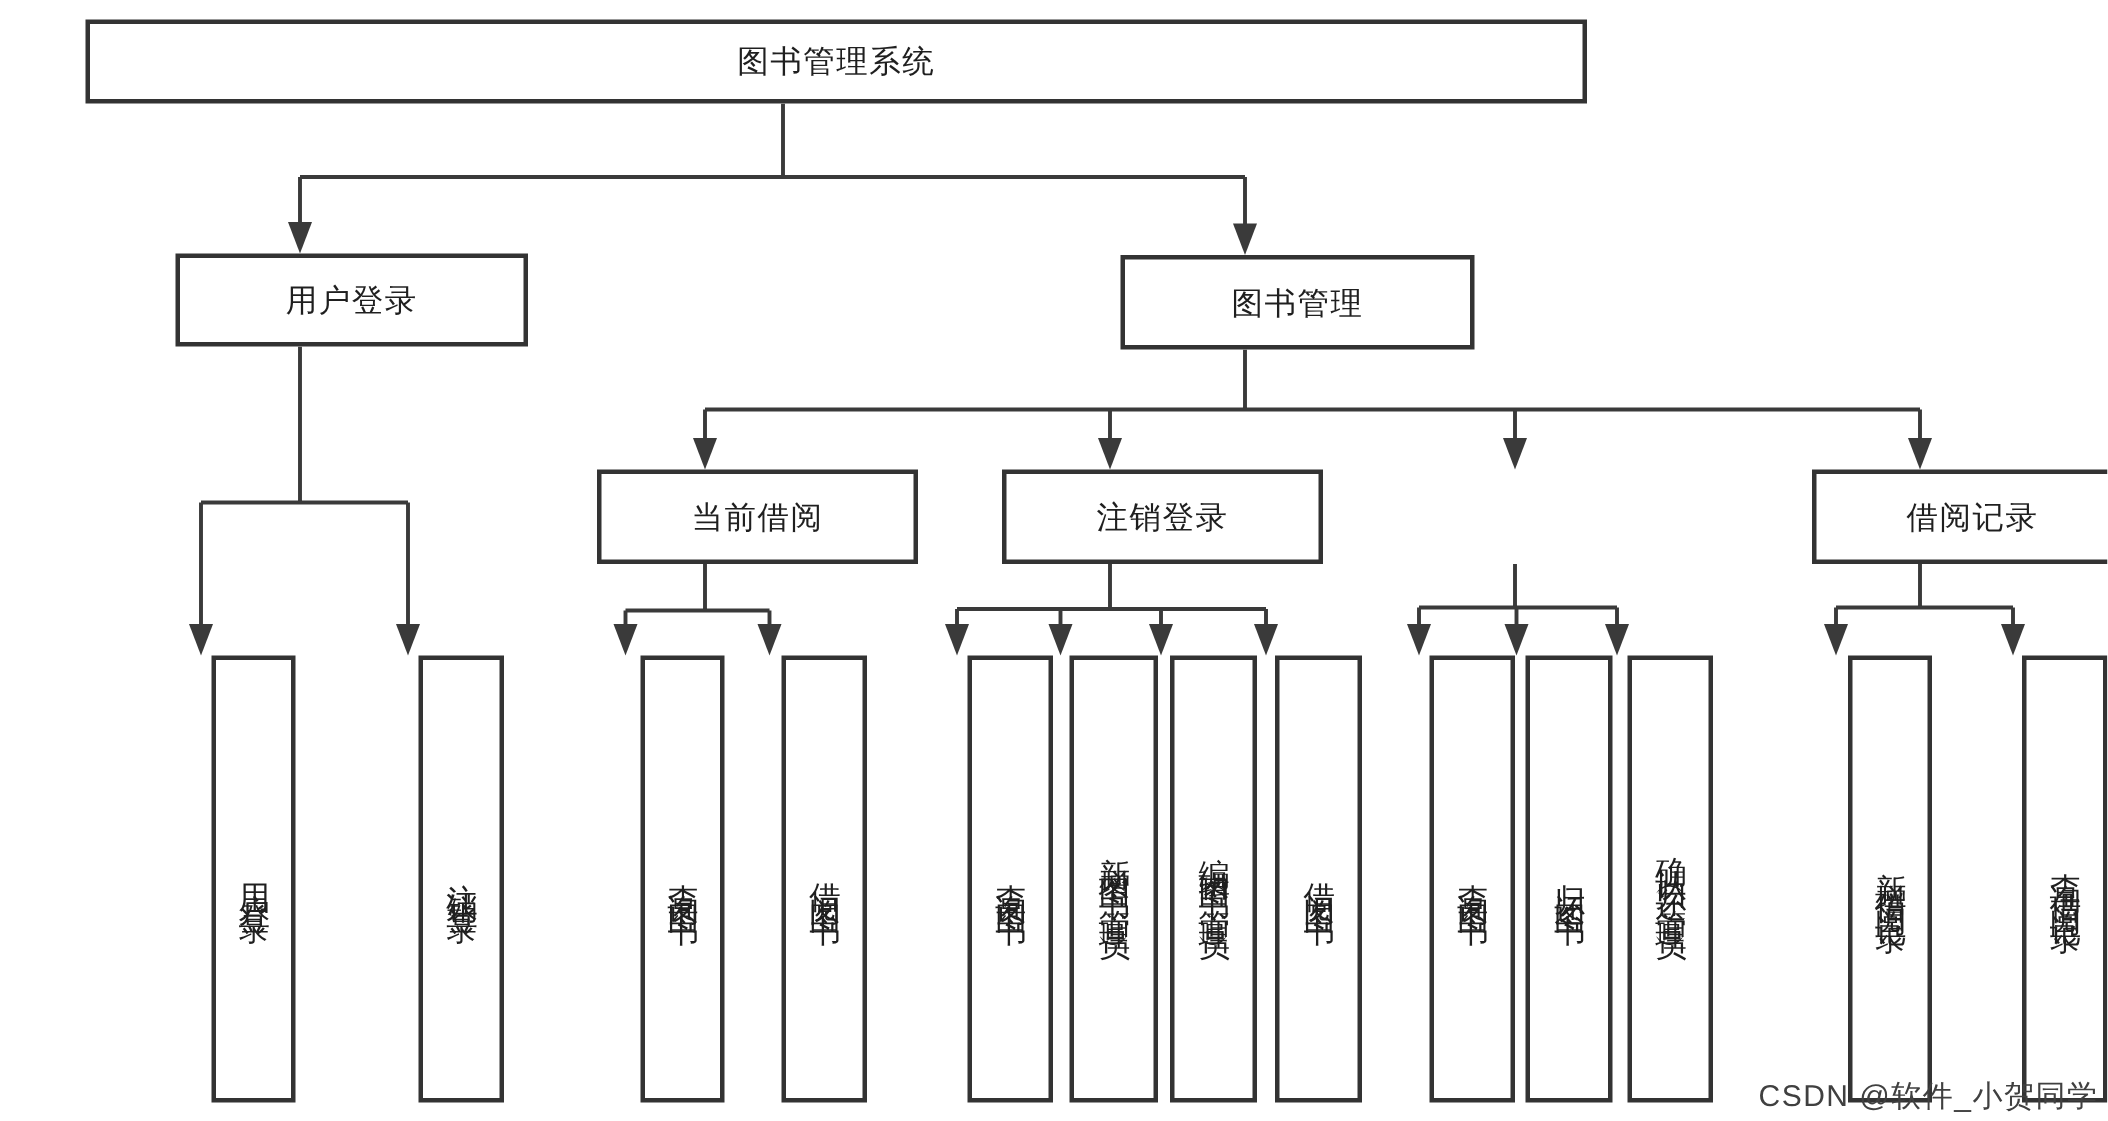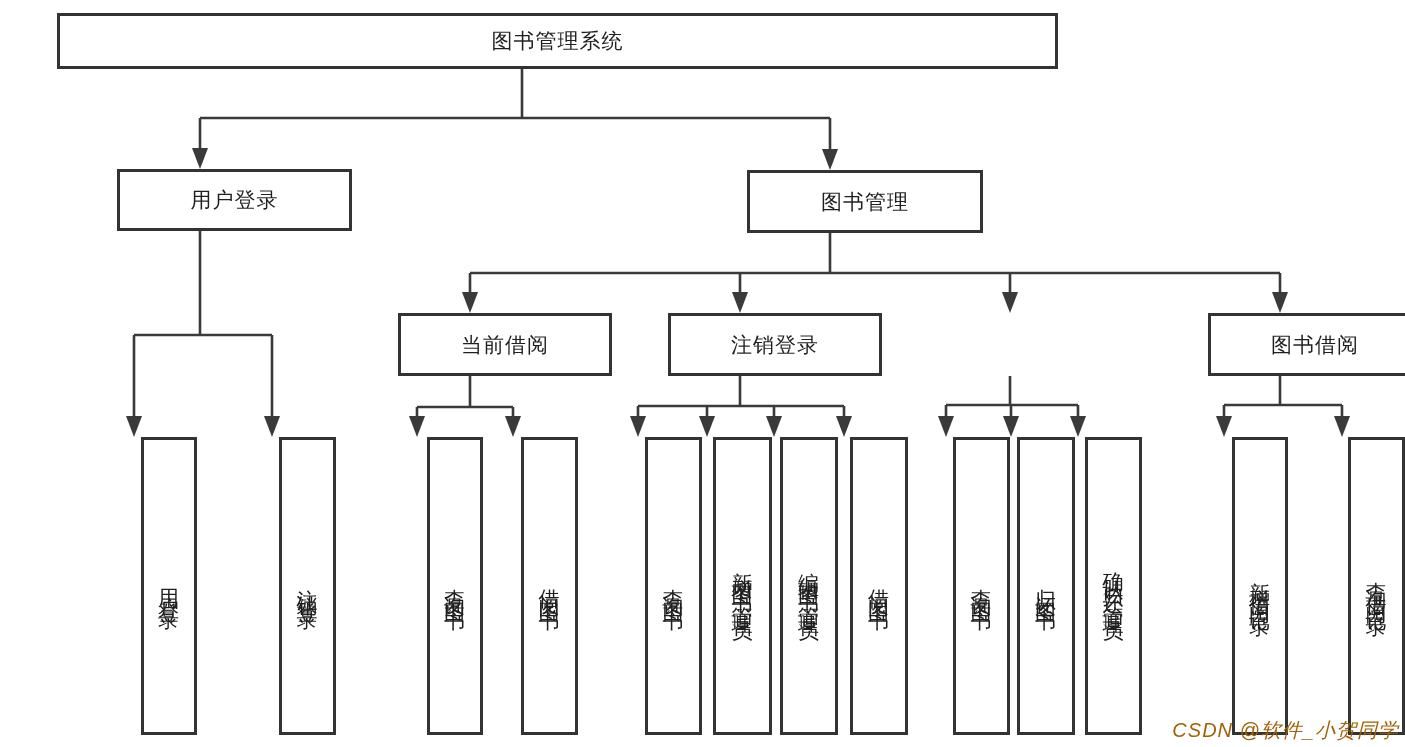--- a/index.html
+++ b/index.html
@@ -60,24 +60,23 @@
   .leaf-9  { left: 918px;  width: 57px; }
   .leaf-10 { left: 982px;  width: 58px; }
   .leaf-11 { left: 1050px; width: 57px; }
   .leaf-12 { left: 1197px; width: 56px; }
   .leaf-13 { left: 1313px; width: 57px; }
   .watermark {
     position: absolute;
     right: 6px;
     bottom: 3px;
     font-size: 20px;
-    color: #a16207;
+    color: #404040;
     letter-spacing: 1px;
     white-space: nowrap;
-    font-style: italic;
   }
 </style>
 </head>
 <body>
 
 <div id="canvas">
 
   <svg id="wires" width="1405" height="747" viewBox="0 0 1405 747" xmlns="http://www.w3.org/2000/svg">
     <g stroke="#3a3a3a" stroke-width="2.6" fill="none">
 
@@ -129,21 +128,21 @@
     <span class="hlabel">图书管理</span>
   </div>
 
   <div class="node box-l3-1">
     <span class="hlabel">当前借阅</span>
   </div>
   <div class="node box-l3-2">
     <span class="hlabel">注销登录</span>
   </div>
   <div class="node box-l3-4">
-    <span class="hlabel">图书借阅</span>
+    <span class="hlabel">借阅记录</span>
   </div>
 
   <div class="node leaf leaf-1">
     <span class="vlabel">用户登录</span>
   </div>
   <div class="node leaf leaf-2">
     <span class="vlabel">注销登录</span>
   </div>
   <div class="node leaf leaf-3">
     <span class="vlabel">查询图书</span>

